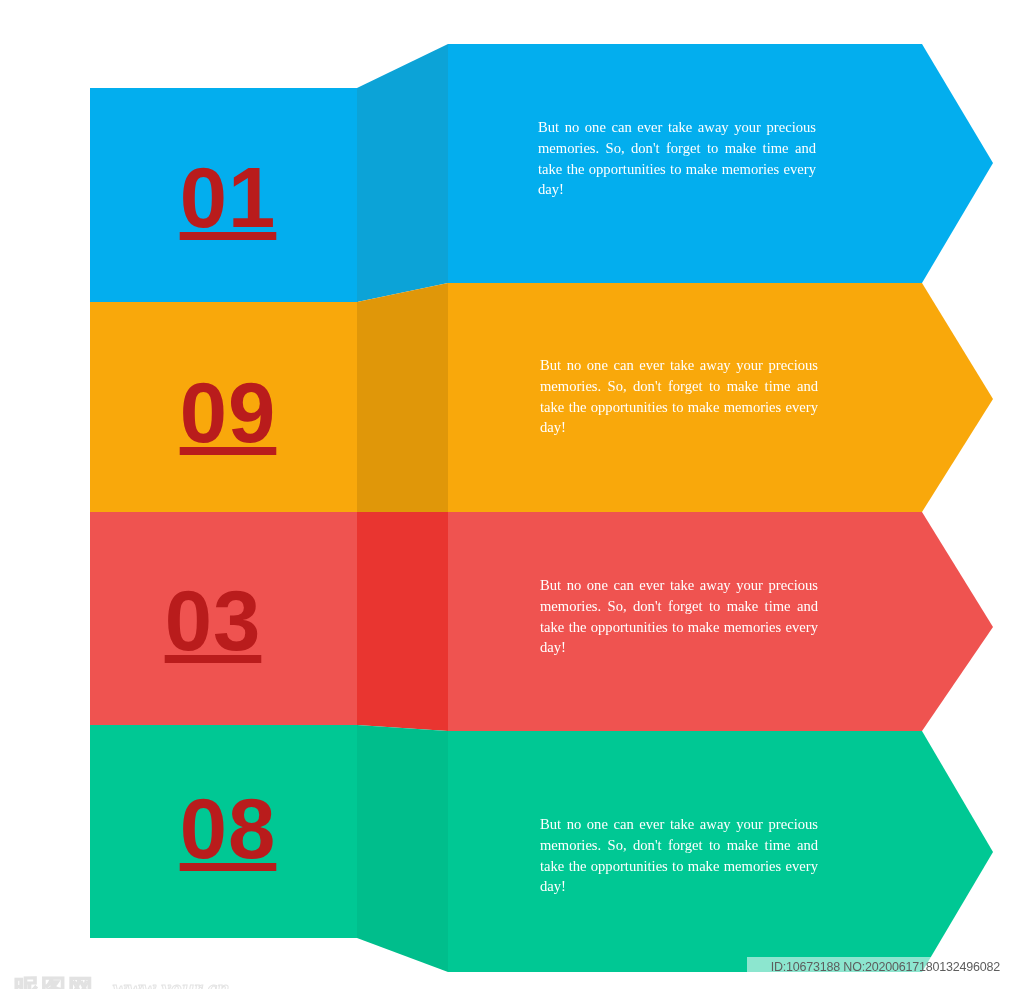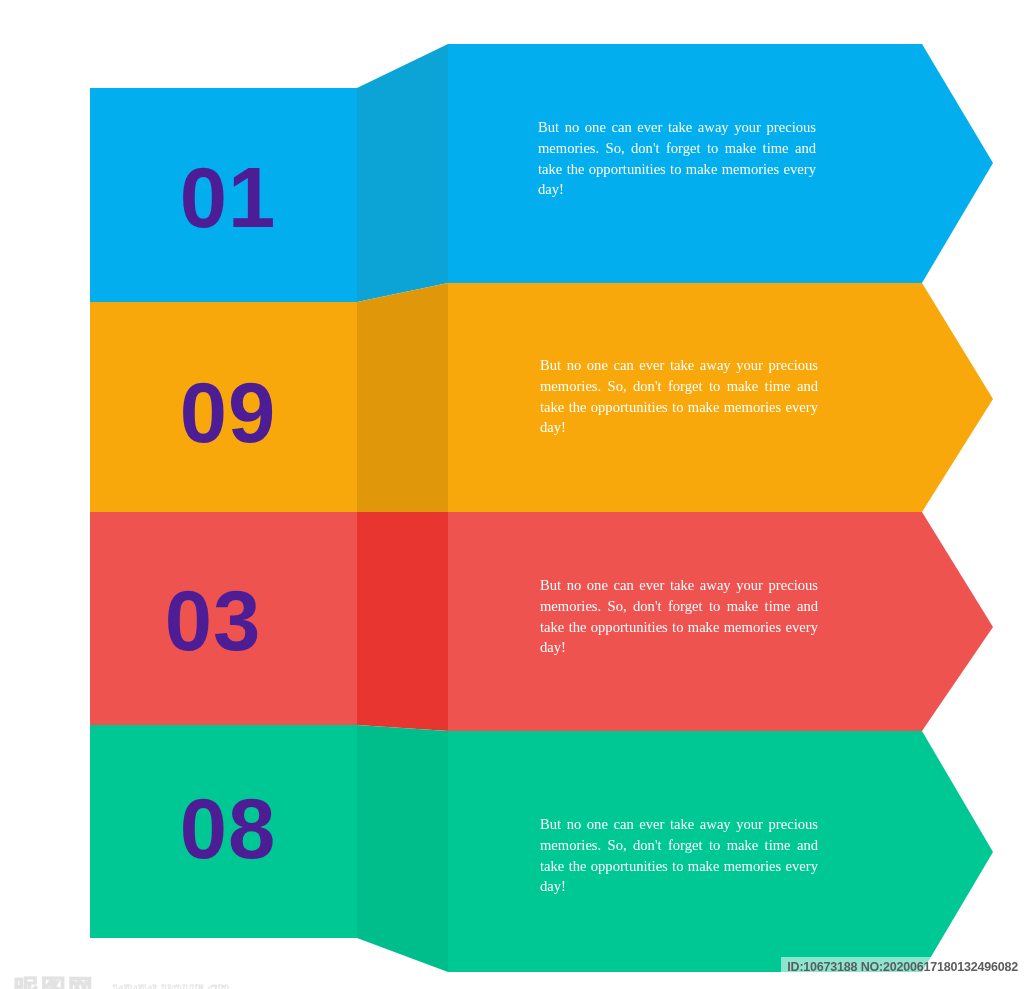--- a/index.html
+++ b/index.html
@@ -27,29 +27,30 @@
   }
   .infographic svg {
     display: block;
     width: 1024px;
     height: 989px;
   }
 
   
   .num {
     position: absolute;
-    color: #4c1d95;
+    color: #b91c1c;
     font-family: "Liberation Sans", sans-serif;
     font-weight: bold;
     font-size: 85px;
     letter-spacing: 1px;
     line-height: 1;
     text-align: center;
     width: 200px;
     user-select: none;
+    text-decoration: underline;
   }
   .num-1 { left: 128px; top: 155px; }
   .num-2 { left: 128px; top: 370px; }
   .num-3 { left: 113px; top: 578px; }
   .num-4 { left: 128px; top: 786px; }
 
   
   .copy {
     position: absolute;
     width: 278px;
@@ -95,29 +96,28 @@
     -webkit-text-stroke: 1px #e4e4e4;
     letter-spacing: 0.5px;
     line-height: 1;
   }
   .wm-id {
     position: absolute;
     right: 0px;
     top: 957px;
     height: 21px;
     line-height: 21px;
-    padding: 0 6px;
+    padding: 0 24px;
     background: rgba(255,255,255,0.55);
     color: #5d5d5d;
     font-family: "Liberation Sans", sans-serif;
     font-size: 12.5px;
     letter-spacing: -0.2px;
     white-space: nowrap;
     user-select: none;
-    font-weight: bold;
   }
 </style>
 </head>
 <body>
 
 <div id="stage">
 
   <div class="infographic">
     <svg viewBox="0 0 1024 989" xmlns="http://www.w3.org/2000/svg">
 

